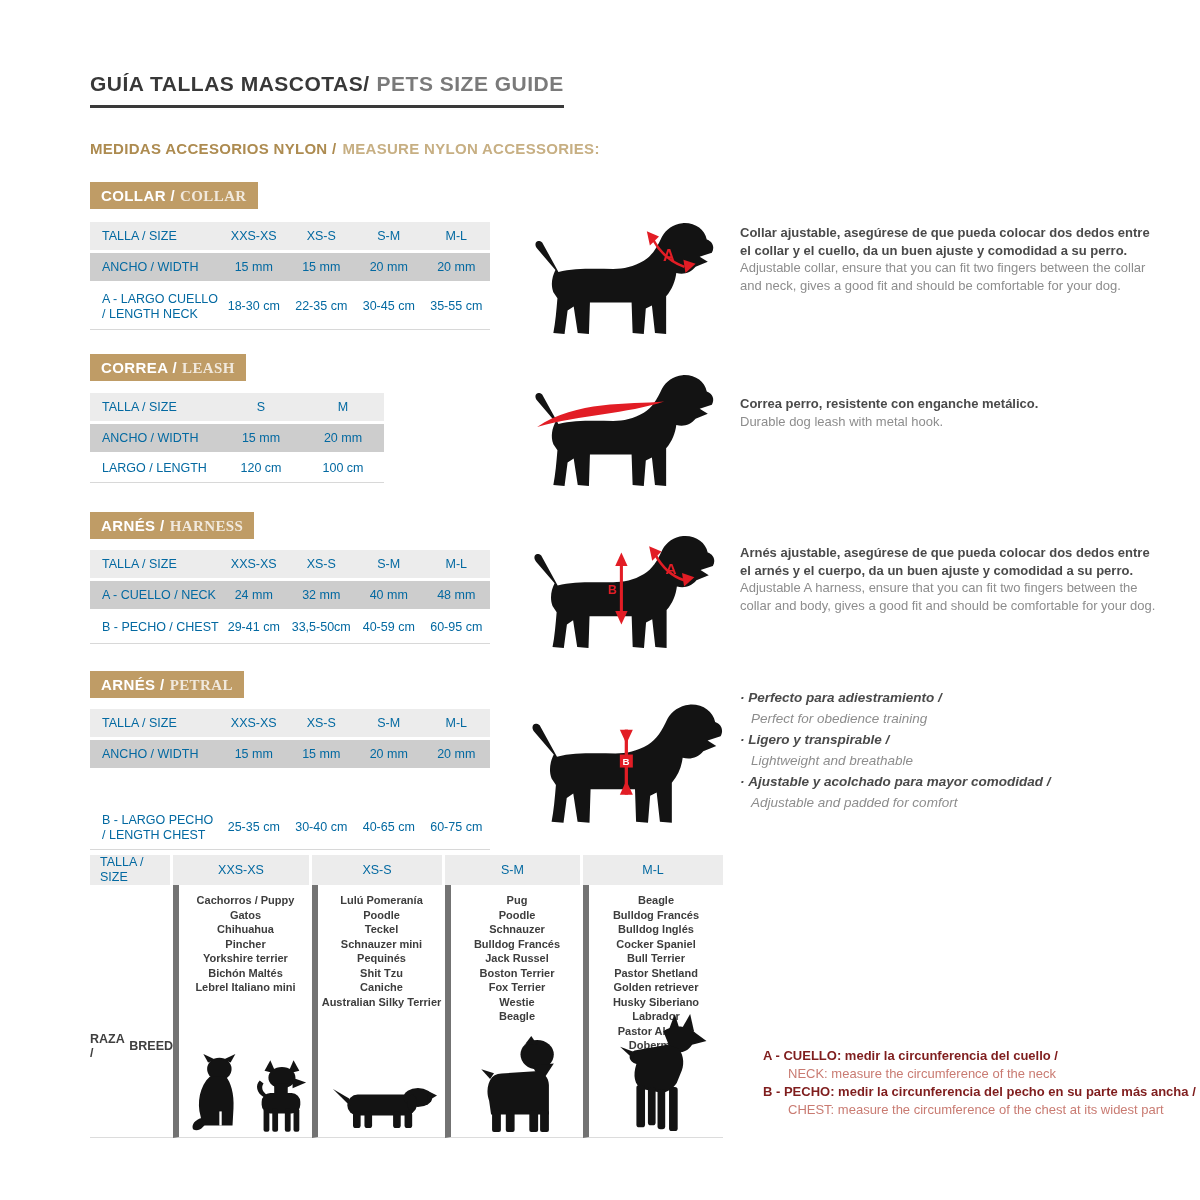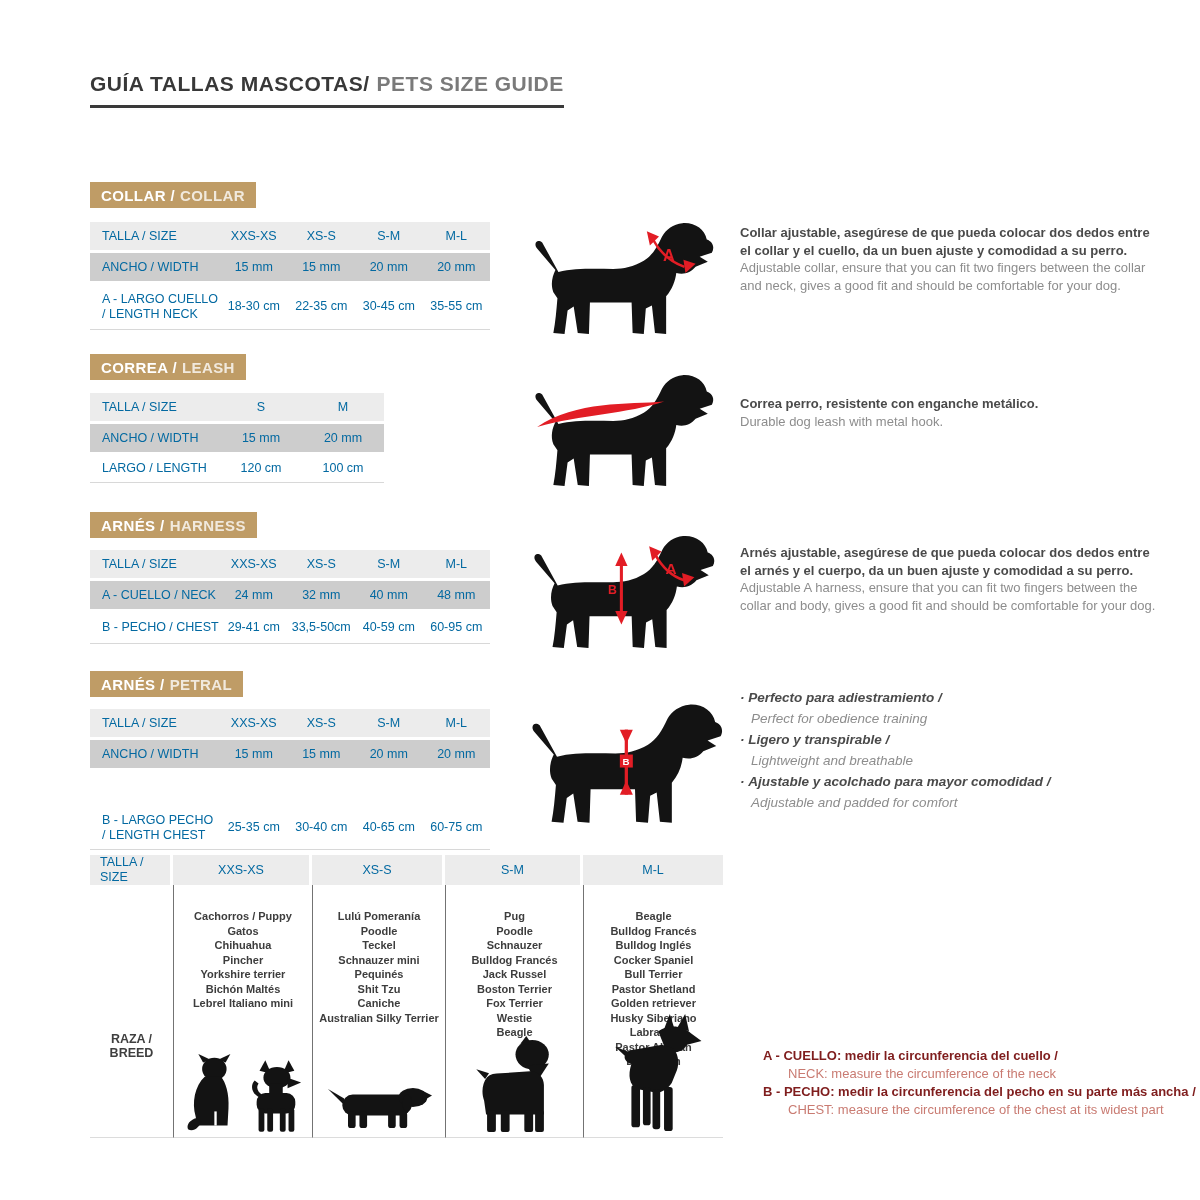--- a/index.html
+++ b/index.html
@@ -16,21 +16,21 @@
            font-size:21px; font-weight:700; letter-spacing:.5px; }
   .title .es { color:#383838; }
   .title .en { color:#7a7a7a; margin-left:7px; }
   .subtitle { left:90px; top:140px; font-size:15px; font-weight:700; letter-spacing:.3px; }
   .subtitle .es { color:#ad8b50; }
   .subtitle .en { color:#c7af83; margin-left:6px; }
 
   
   .badge { display:inline-block; background:#bf9c66; color:#fff; font-weight:700;
            font-size:15px; padding:5px 11px 4px 11px; letter-spacing:.4px; }
-  .badge .en { color:rgba(255,255,255,.78); margin-left:5px; font-weight:700; }
+  .badge .en { color:rgba(255,255,255,.78); margin-left:5px; font-weight:700;font-family:Liberation Serif, serif; }
 
   
   .t-row { display:grid; margin-bottom:3px; }
   .cols5 { grid-template-columns:130px repeat(4,67.5px); }
   .cols3 { grid-template-columns:130px 82px 82px; }
   .cell  { display:flex; align-items:center; justify-content:center;
            font-size:12.5px; font-weight:400; color:#0369a1; line-height:1.2; }
   .cell.lbl { justify-content:flex-start; padding-left:12px; text-align:left; }
   .r-head { background:#ececec; height:28px; }
   .r-alt  { background:#cdcdcd; height:28px; }
@@ -46,26 +46,26 @@
   .bullets { width:430px; font-size:13.5px; line-height:21px; }
   .bullets .es { color:#4a4a4a; font-weight:700; }
   .bullets .es::before { content:"·  "; font-weight:900; }
   .bullets .en { color:#8d8d8d; padding-left:11px; }
 
   
   .breeds-head { display:grid; grid-template-columns:83px 139px 133px 138px 140px; }
   .breeds-head .cell { background:#ececec; height:30px; border-right:3px solid #fff; }
   .breeds-head .cell:last-child { border-right:none; }
   .breeds-body { display:grid; grid-template-columns:83px 139px 133px 138px 140px; height:253px; }
-  .breed-col { border-bottom:1px solid #dcdcdc; border-left:1px solid #737373;
-               position:relative; padding-top:24px; }
+  .breed-col { border-bottom:1px solid #dcdcdc; border-left:6px solid #737373;
+               position:relative; padding-top:8px; }
   .breed-col:first-child { border-left:none; }
   .breed-line { text-align:center; font-size:11px; font-weight:700; color:#3d3d3d;
                 line-height:14.5px; }
-  .raza-cell { display:flex; flex-direction:column; align-items:center; justify-content:center;
+  .raza-cell { display:flex; flex-direction:row; align-items:center; justify-content:center;
                padding-top:70px; font-size:12.5px; font-weight:700; }
   .sil { position:absolute; bottom:3px; }
 
   
   .footnotes { width:435px; font-size:13px; line-height:18px; }
   .footnotes .es { color:#7f1d1d; font-weight:700; }
   .footnotes .en { color:#c97b72; padding-left:25px; }
 
   svg { display:block; }
   .blk { fill:#131313; }
@@ -86,20 +86,23 @@
         C136,76 139,68 140,60 C147,62 154,60 159,54 L171,49 L163,44 L175,40
         C178,35 176,29 170,27 C168,17 158,10 146,11 C137,12 130,17 126,24
         C121,35 116,43 108,48 C98,54 88,56 78,56 C60,56 40,55 24,59 Z"></path>
     </defs>
   </svg>
 
   <div class="abs title-wrap">
     <div class="title">
       <span class="es">GUÍA TALLAS MASCOTAS/</span><span class="en">PETS SIZE GUIDE</span>
     </div>
+  </div>
+  <div class="abs subtitle">
+    <span class="es">MEDIDAS ACCESORIOS NYLON /</span><span class="en">MEASURE NYLON ACCESSORIES:</span>
   </div>
 
   <div class="abs" style="left:90px; top:182px;">
     <span class="badge">
       <span>COLLAR /</span><span class="en">COLLAR</span>
     </span>
   </div>
 
   <div class="abs" style="left:90px; top:222px;">
     <div class="t-row cols5 r-head">

